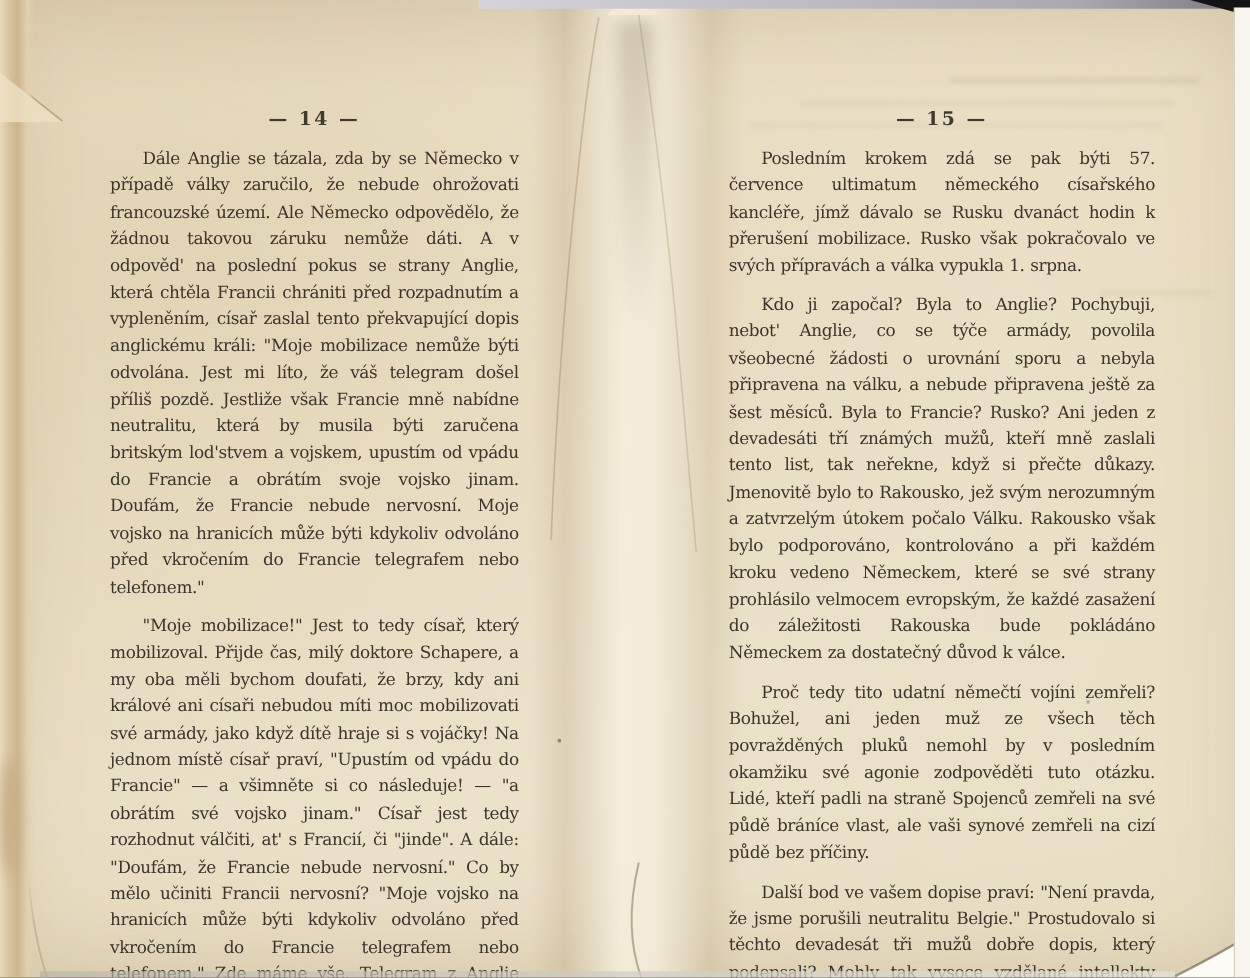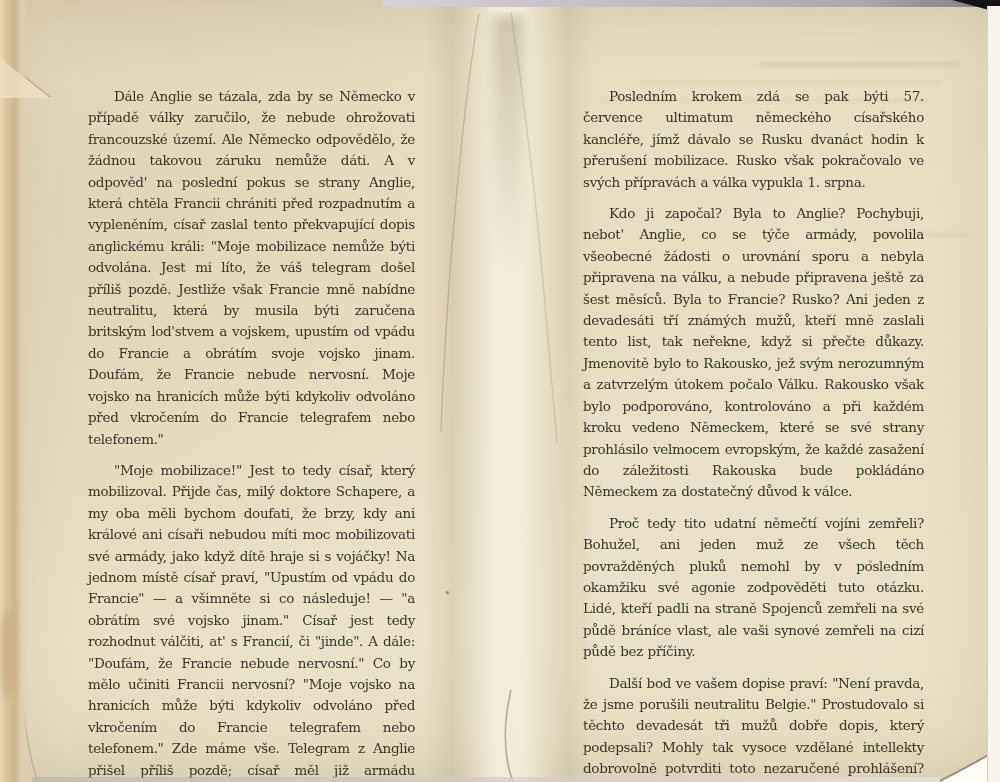--- a/index.html
+++ b/index.html
@@ -103,25 +103,27 @@
     <path d="M511,12 C518,60 532,160 541,260 C547,330 553,392 557,442" stroke="rgba(128,106,70,0.22)" fill="none" stroke-width="1.3"></path>
     <path d="M511,690 C504,720 502,752 513,782" stroke="rgba(110,90,60,0.45)" fill="none" stroke-width="1.6"></path>
     <path d="M1,58 L50,97" stroke="rgba(160,135,92,0.55)" stroke-width="1.5"></path>
     <path d="M22,700 C26,735 30,760 38,782" stroke="rgba(176,152,108,0.5)" stroke-width="1.5" fill="none"></path>
     <path d="M938,782 L1000,782 L1000,748 C978,762 958,772 938,782 Z" fill="#fcfbf6"></path>
     <path d="M938,782 C960,771 982,759 1000,748" stroke="rgba(80,66,46,0.5)" stroke-width="2" fill="none"></path>
     <path d="M486,12 C492,2 520,2 526,12 Z" fill="#f2ead6"></path>
   </svg>
 
   <div class="col col-left">
+    <div class="pgnum">— 14 —</div>
     <p class="para">Dále Anglie se tázala, zda by se Německo v případě války zaručilo, že nebude ohrožovati francouzské území. Ale Německo odpovědělo, že žádnou takovou záruku nemůže dáti. A v odpověd' na poslední pokus se strany Anglie, která chtěla Francii chrániti před rozpadnutím a vypleněním, císař zaslal tento překvapující dopis anglickému králi: "Moje mobilizace nemůže býti odvolána. Jest mi líto, že váš telegram došel příliš pozdě. Jestliže však Francie mně nabídne neutralitu, která by musila býti zaručena britským lod'stvem a vojskem, upustím od vpádu do Francie a obrátím svoje vojsko jinam. Doufám, že Francie nebude nervosní. Moje vojsko na hranicích může býti kdykoliv odvoláno před vkročením do Francie telegrafem nebo telefonem."</p>
     <p class="para">"Moje mobilizace!" Jest to tedy císař, který mobilizoval. Přijde čas, milý doktore Schapere, a my oba měli bychom doufati, že brzy, kdy ani králové ani císaři nebudou míti moc mobilizovati své armády, jako když dítě hraje si s vojáčky! Na jednom místě císař praví, "Upustím od vpádu do Francie" — a všimněte si co následuje! — "a obrátím své vojsko jinam." Císař jest tedy rozhodnut válčiti, at' s Francií, či "jinde". A dále: "Doufám, že Francie nebude nervosní." Co by mělo učiniti Francii nervosní? "Moje vojsko na hranicích může býti kdykoliv odvoláno před vkročením do Francie telegrafem nebo telefonem." Zde máme vše. Telegram z Anglie přišel příliš pozdě; císař měl již armádu mobilizovanou a jeho vojsko již překročovalo francouzské hranice. Francie však neměla býti nervosní! Ubohá Francie! otřásající se již kroky milliony nepřátelů, neměla býti nervosní!</p>
   </div>
 
   <div class="col col-right">
+    <div class="pgnum">— 15 —</div>
     <p class="para">Posledním krokem zdá se pak býti 57. července ultimatum německého císařského kancléře, jímž dávalo se Rusku dvanáct hodin k přerušení mobilizace. Rusko však pokračovalo ve svých přípravách a válka vypukla 1. srpna.</p>
     <p class="para">Kdo ji započal? Byla to Anglie? Pochybuji, nebot' Anglie, co se týče armády, povolila všeobecné žádosti o urovnání sporu a nebyla připravena na válku, a nebude připravena ještě za šest měsíců. Byla to Francie? Rusko? Ani jeden z devadesáti tří známých mužů, kteří mně zaslali tento list, tak neřekne, když si přečte důkazy. Jmenovitě bylo to Rakousko, jež svým nerozumným a zatvrzelým útokem počalo Válku. Rakousko však bylo podporováno, kontrolováno a při každém kroku vedeno Německem, které se své strany prohlásilo velmocem evropským, že každé zasažení do záležitosti Rakouska bude pokládáno Německem za dostatečný důvod k válce.</p>
     <p class="para">Proč tedy tito udatní němečtí vojíni zemřeli? Bohužel, ani jeden muž ze všech těch povražděných pluků nemohl by v posledním okamžiku své agonie zodpověděti tuto otázku. Lidé, kteří padli na straně Spojenců zemřeli na své půdě bráníce vlast, ale vaši synové zemřeli na cizí půdě bez příčiny.</p>
     <p class="para">Další bod ve vašem dopise praví: "Není pravda, že jsme porušili neutralitu Belgie." Prostudovalo si těchto devadesát tři mužů dobře dopis, který podepsali? Mohly tak vysoce vzdělané intellekty dobrovolně potvrditi toto nezaručené prohlášení? Znovu se táži, zda se německému lidu dostane těchže důkazů, jež jsou podávány ostatnímu světu? Četl některý z mých devadesáti třech vážených korrespon-</p>
   </div>
 
   <div class="left-edge"></div>
   <div class="left-edge-blotch"></div>
   <div class="corner-fold"></div>
   <div class="scanner-strip"></div>

